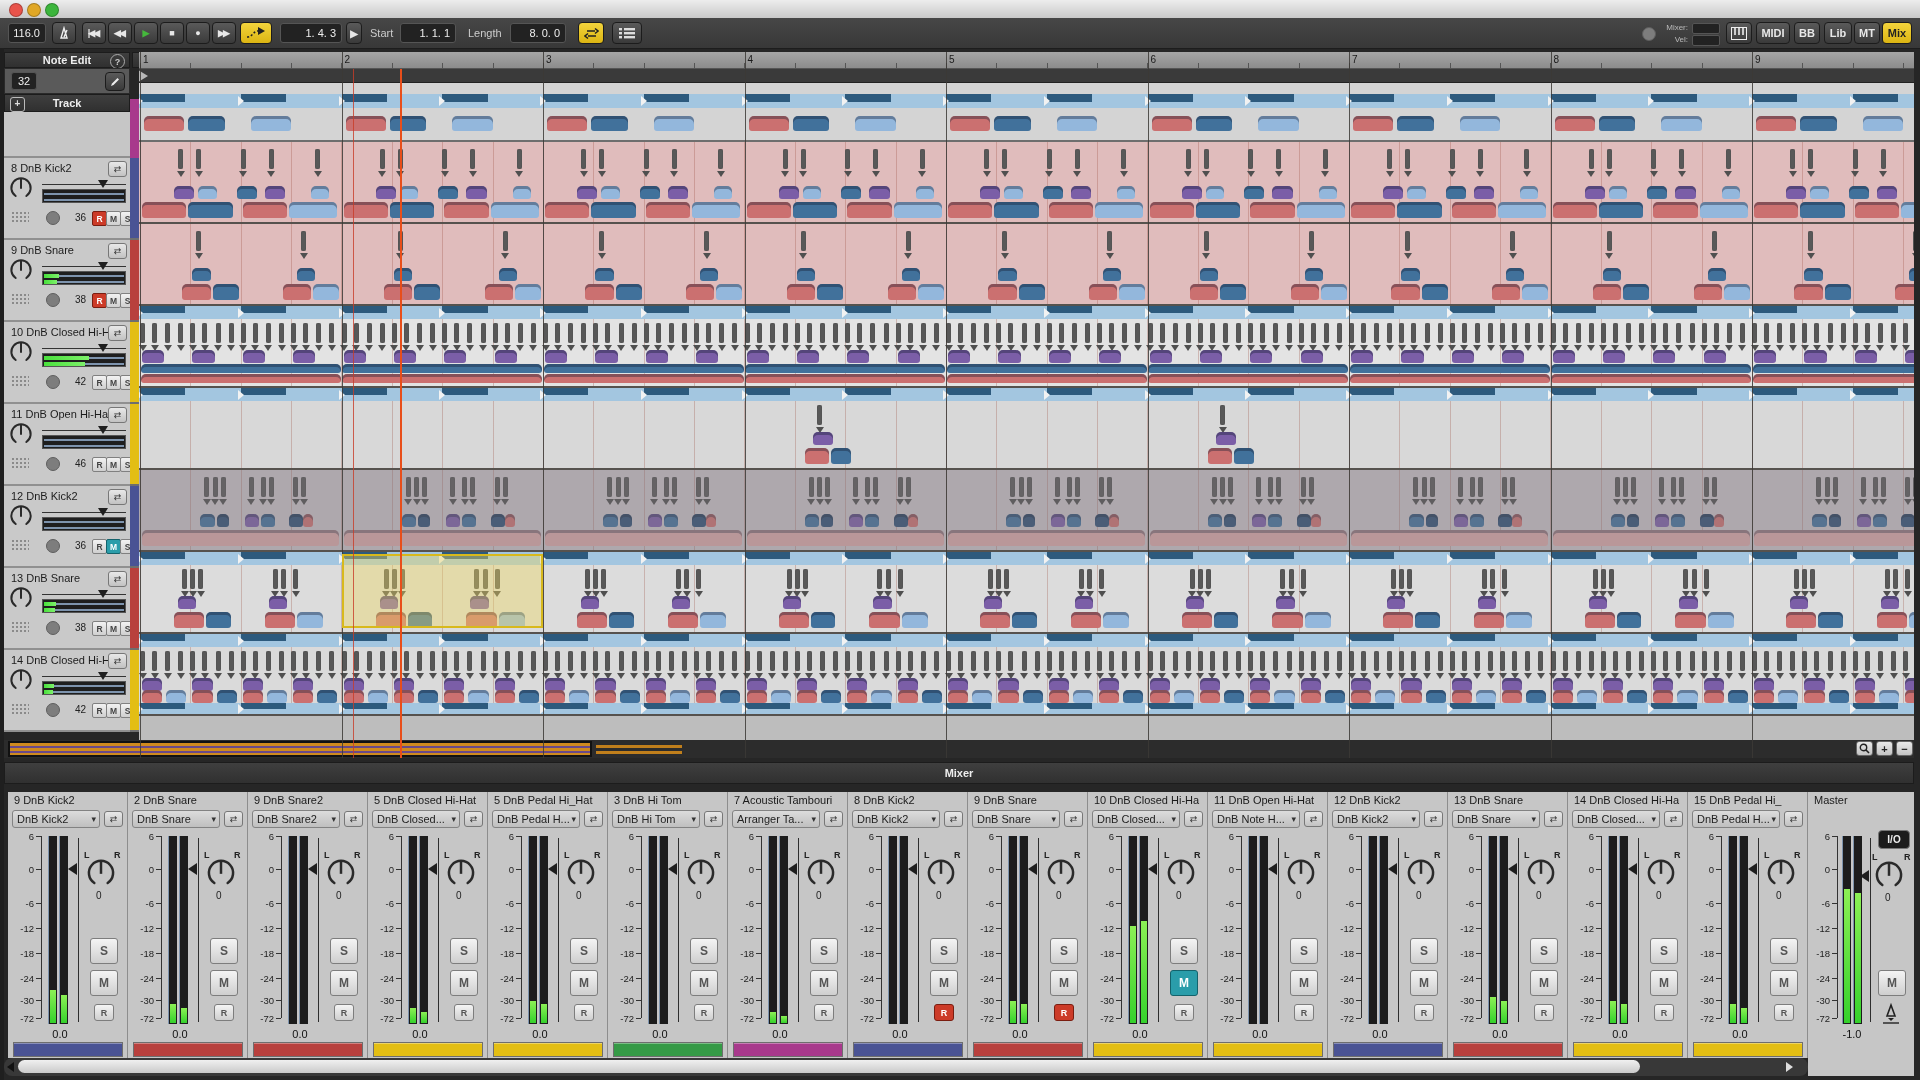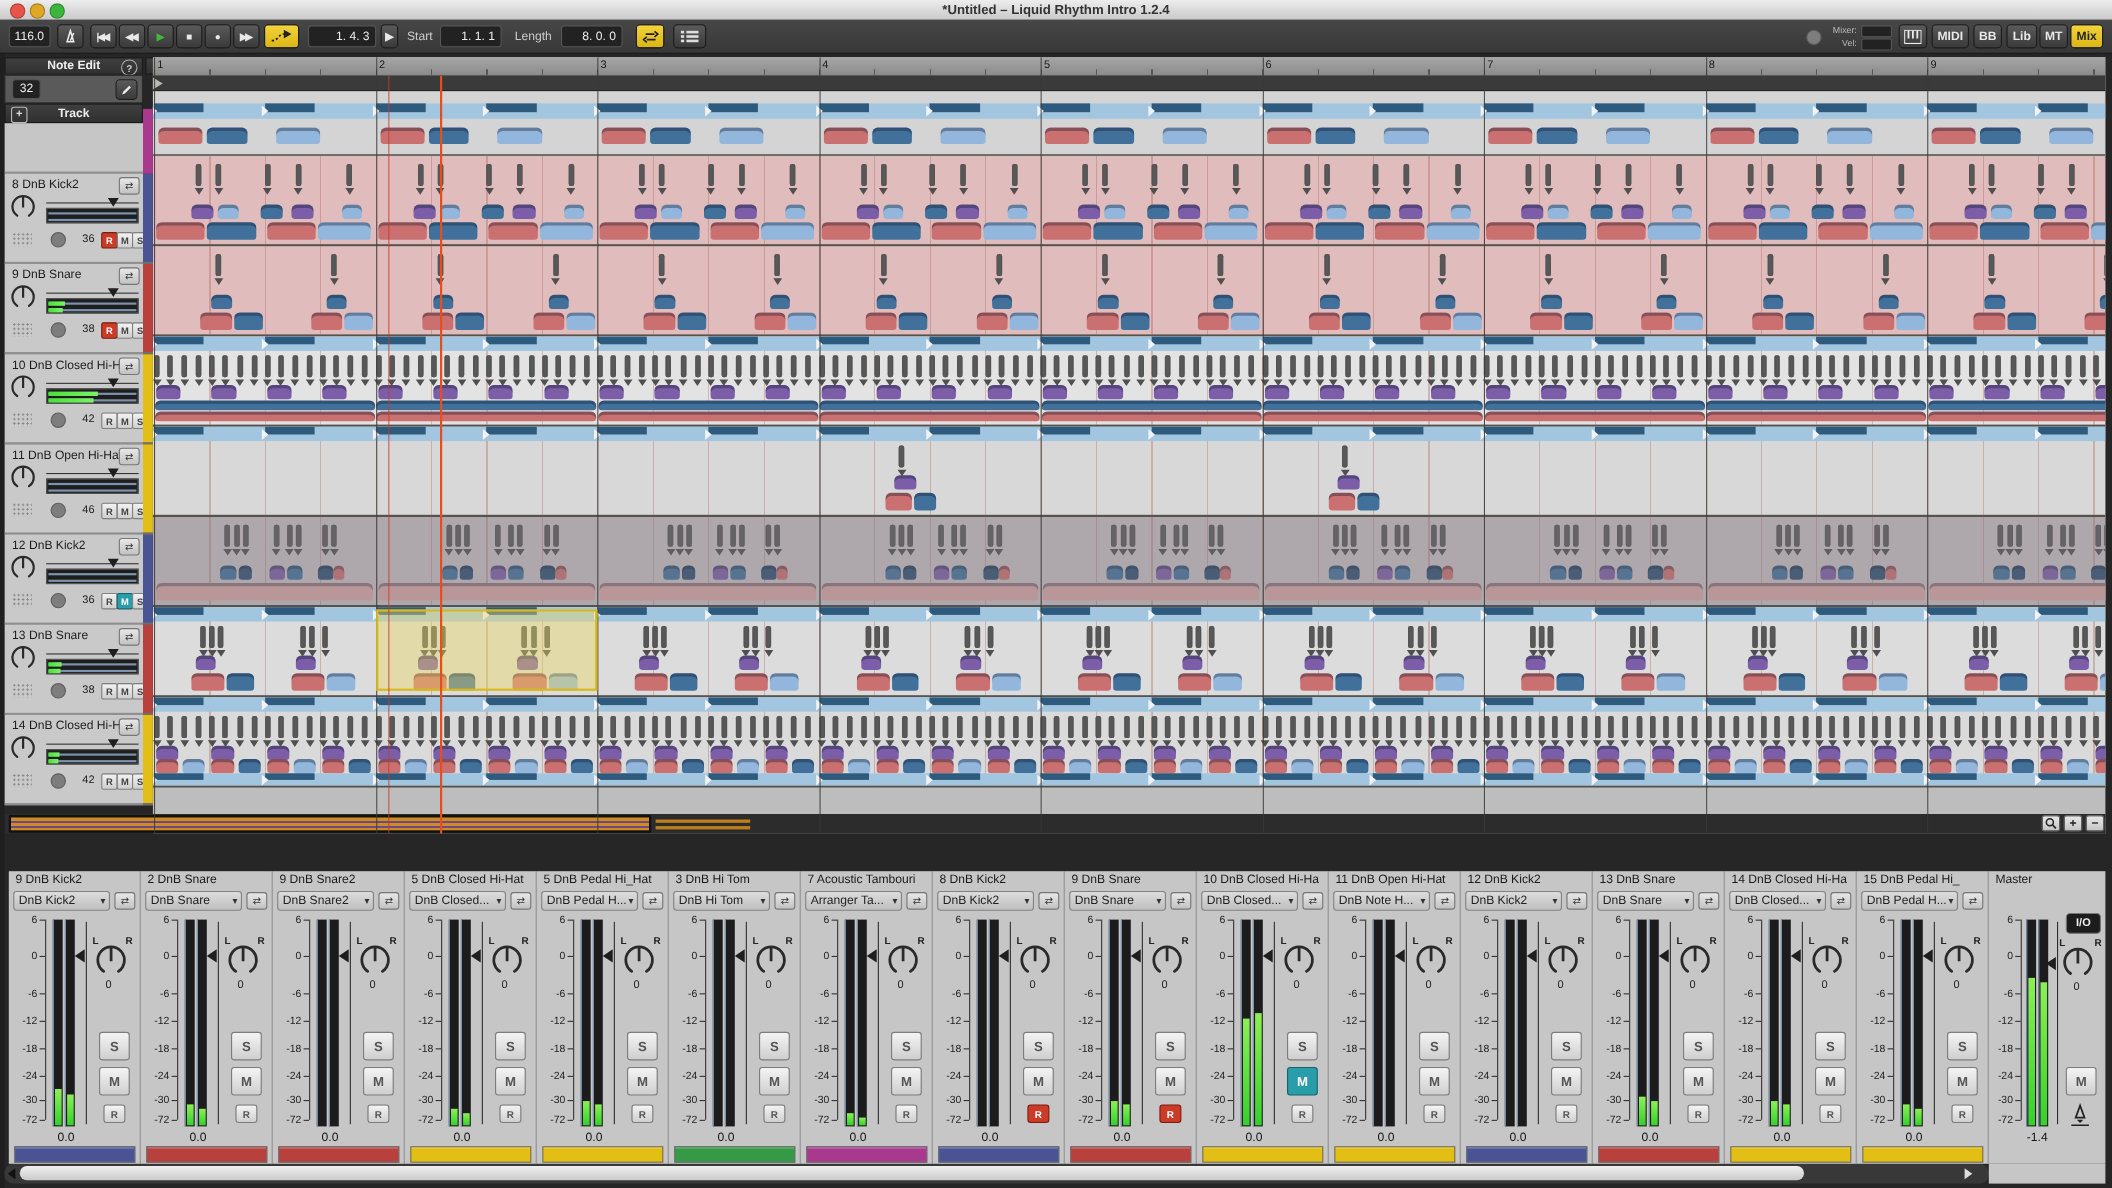--- a/index.html
+++ b/index.html
@@ -66,21 +66,20 @@
 </style>
 </head>
 <body>
 
 <div id="root">
 
   <div class="abs" id="titlebar">
     <div class="abs tlight" style="left:9px;background:#e8534a;"></div>
     <div class="abs tlight" style="left:27px;background:#e0a725;"></div>
     <div class="abs tlight" style="left:45px;background:#3cb53c;"></div>
-    <div class="abs" id="wintitle">*Untitled – Liquid Rhythm Intro 1.2.4</div>
   </div>
 
   <div class="abs" id="toolbar">
     <div class="abs fld" style="left:8px;width:38px;">116.0</div>
     <div class="abs tbtn" style="left:52px;width:24px;">
       <svg width="14" height="14" viewBox="0 0 14 14">
           <path d="M4 12 L7 2 L10 12 Z M7 11 L10 4" stroke="#eee" stroke-width="1.4" fill="none"></path>
         </svg>
     </div>
     <div id="transport">
@@ -1843,20 +1842,23 @@
           <svg width="11" height="11" viewBox="0 0 11 11">
             <circle cx="4.5" cy="4.5" r="3.2" stroke="#222" stroke-width="1.4" fill="none"></circle>
             <line x1="7" y1="7" x2="10" y2="10" stroke="#222" stroke-width="1.6"></line>
           </svg>
         </div>
         <div class="abs" style="left: 1872px; top: 1px; width: 17px; height: 15px; background: linear-gradient(rgb(232, 232, 232), rgb(196, 196, 196)); border: 1px solid rgb(102, 102, 102); border-radius: 3px; display: flex; align-items: center; justify-content: center; font-size: 11px; font-weight: bold; color: rgb(34, 34, 34); box-sizing: border-box;">+</div>
         <div class="abs" style="left: 1892px; top: 1px; width: 17px; height: 15px; background: linear-gradient(rgb(232, 232, 232), rgb(196, 196, 196)); border: 1px solid rgb(102, 102, 102); border-radius: 3px; display: flex; align-items: center; justify-content: center; font-size: 11px; font-weight: bold; color: rgb(34, 34, 34); box-sizing: border-box;">−</div>
       </div>
   </div>
 
+  <div class="abs hdrbar" style="left:4px;top:762px;width:1910px;height:22px;">
+    <span>Mixer</span>
+  </div>
   <div id="mixer"></div>
 
   <div class="abs" style="left:4px;top:1058px;width:1804px;height:18px;background:#383838;border-radius:8px;">
     <div class="abs" style="left:3px;top:4px;width:0;height:0;border-top:5px solid transparent;border-bottom:5px solid transparent;border-right:7px solid #111;"></div>
     <div class="abs" style="left:14px;top:2px;width:1622px;height:13px;background:linear-gradient(#f0f0f0,#cacaca);border-radius:7px;"></div>
     <div class="abs" style="left:1782px;top:4px;width:0;height:0;border-top:5px solid transparent;border-bottom:5px solid transparent;border-left:7px solid #ddd;"></div>
   </div>
   <div class="abs" style="left:1808px;top:1058px;width:106px;height:18px;background:#c6c6c6;"></div>
 
 <div class="abs trow" style="left: 4px; top: 158px; width: 126px; height: 82px;">
@@ -2753,15 +2755,15 @@
       </div>
       <div class="abs" style="left: 77px; top: 100px; font-size: 10px; color: rgb(34, 34, 34);">0</div>
       <div class="abs sqbtn" style="left: 70px; top: 178px; width: 26px; height: 24px; font-size: 12px;">M</div>
       <div class="abs" style="left: 70px; top: 210px; width: 26px; height: 24px;">
         <svg width="26" height="24" viewBox="0 0 26 24">
           <path d="M9 14 L13 3 L17 14 Z" stroke="#222" stroke-width="1.6" fill="none"></path>
           <path d="M10 16 L13 19 L16 16 Z" fill="#222"></path>
           <line x1="5" y1="21" x2="21" y2="21" stroke="#222" stroke-width="1.4"></line>
         </svg>
       </div>
-      <div class="abs gain" style="left: 22px; top: 236px; width: 44px;">-1.4</div>
+      <div class="abs gain" style="left: 22px; top: 236px; width: 44px;">-1.0</div>
     </div>
   </div>
 
 </body></html>

